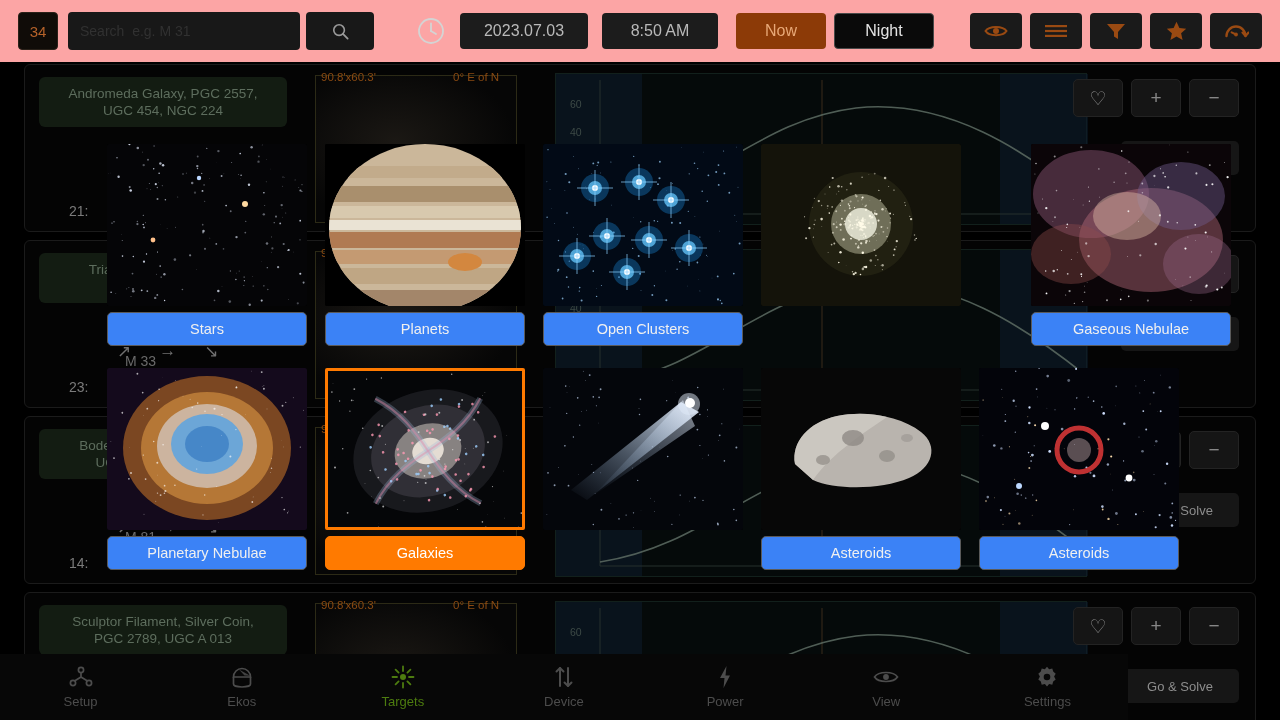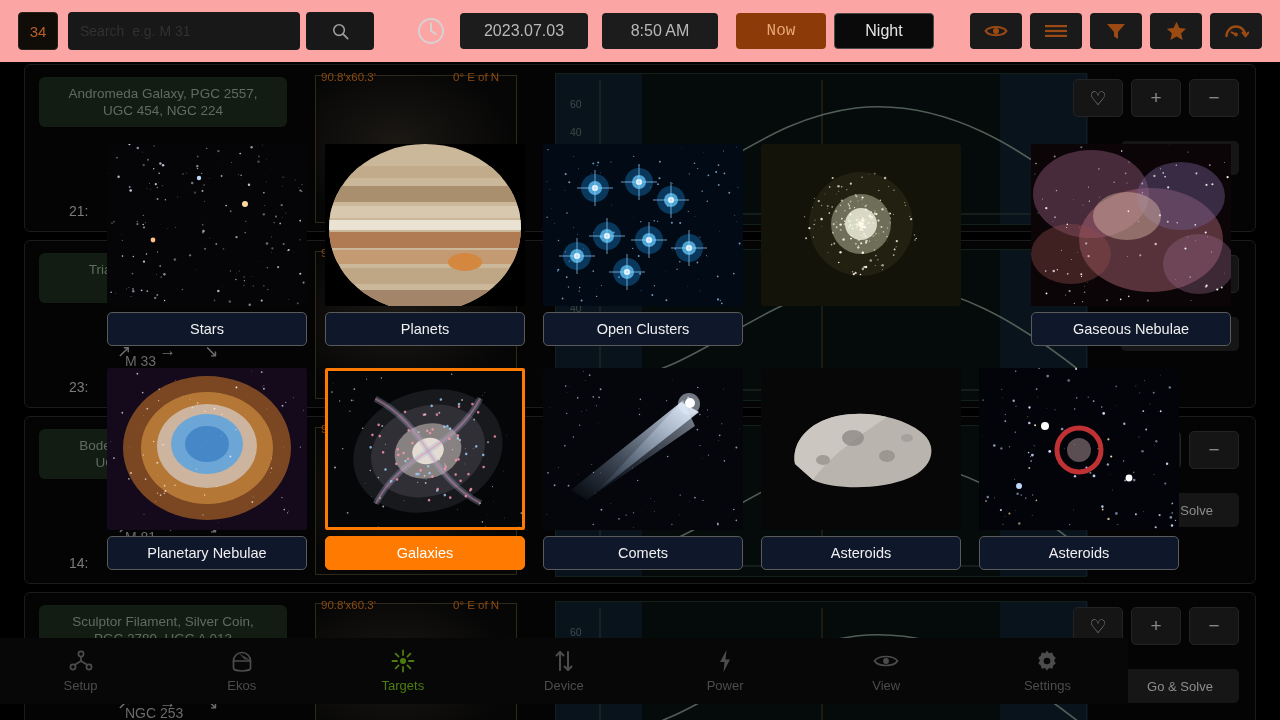--- a/index.html
+++ b/index.html
@@ -37,21 +37,21 @@
     height: 36px; border-radius: 4px; background: #1c1c1c; color: #b9b9b9;
     font-size: 16px; display: flex; align-items: center; justify-content: center;
     border: none; font-family: "Liberation Sans", sans-serif;
   }
   .pill-date { width: 128px; margin-left: 14px; }
   .pill-time { width: 116px; margin-left: 14px; }
   .btn-now {
     width: 90px; height: 36px; margin-left: 18px; border-radius: 4px;
     background: #8c3a07; color: #e8a877; font-size: 16px; border: none;
     display: flex; align-items: center; justify-content: center; cursor: pointer;
-    font-family: Liberation Mono, monospace;
+    font-family: Liberation Sans, sans-serif;
   }
   .btn-night {
     width: 100px; height: 36px; margin-left: 8px; border-radius: 4px;
     background: #0a0a0a; color: #e4e4e4; font-size: 16px;
     border: 1px solid #494949;
     display: flex; align-items: center; justify-content: center; cursor: pointer;
     font-family: "Liberation Sans", sans-serif;
   }
   .top-icons { margin-left: auto; display: flex; gap: 8px; }
   .ticon {
@@ -106,29 +106,29 @@
   
   .overlay { position: absolute; left: 0; top: 62px; width: 1280px; height: 592px; }
   .tile { position: absolute; width: 200px; }
   .thumb {
     width: 200px; height: 162px; border-radius: 2px; overflow: hidden;
     position: relative; background: #000;
   }
   .tile.selected .thumb { border: 3px solid #ff7a00; width: 200px; height: 162px; }
   .tlabel {
     margin-top: 6px; width: 200px; height: 34px; border-radius: 5px;
-    background: #0f172a; border: 1px solid #5a5a5a; color: #f0f0f0;
+    background: #3b82f6; border: 1px solid #5a5a5a; color: #f0f0f0;
     font-size: 14.5px; display: flex; align-items: center; justify-content: center;
     cursor: pointer;
   }
   .tile.selected .tlabel { background: #ff7a00; border-color: #ff7a00; color: #fff; }
 
   
   .bottomnav {
-    position: absolute; bottom: 16px; left: 0; width: 1128px; height: 66px;
+    position: absolute; bottom: 0; left: 0; width: 1128px; height: 66px;
     background: #070707; display: flex; align-items: center;
   }
   .navitem {
     flex: 1; display: flex; flex-direction: column; align-items: center;
     gap: 5px; cursor: pointer; color: #4c4c4c; font-size: 13px;
   }
   .navitem.active { color: #4d7c0f; }
   .navicon { height: 24px; display: flex; align-items: center; justify-content: center; }
 </style>
 </head>
@@ -1399,21 +1399,20 @@
           <stop offset="0%" stop-color="#eaf2ff" stop-opacity=".95"></stop>
           <stop offset="55%" stop-color="#bcd4f0" stop-opacity=".38"></stop>
           <stop offset="100%" stop-color="#8fb4dd" stop-opacity="0"></stop>
               </linearGradient>
             </defs>
         <path d="M138,34 L156,44 L44,132 L28,122 Z" fill="url(#tg)"></path>
         <path d="M140,32 L152,58 L50,128 Z" fill="url(#tg)" opacity=".6"></path>
         <circle cx="146" cy="36" r="11" fill="#dfeaf8" opacity=".5"></circle>
         <circle cx="147" cy="35" r="5" fill="#ffffff"></circle>
           </svg></div>
-    <div class="tlabel">Comets</div>
   </div>
       <div class="tile" style="left: 761px; top: 306px;">
     <div class="thumb"><svg viewBox="0 0 200 162" width="200" height="162">
             <rect width="200" height="162" fill="#070707"></rect>
         <path d="M34,96 C30,74 48,54 76,48 C104,42 140,48 160,64 C178,78 172,100 148,110 C120,122 74,122 52,112 Z" fill="#b9b4ae"></path>
         <path d="M34,96 C30,74 48,54 76,48 C92,45 110,45 126,49 C104,64 70,86 52,112 Z" fill="#d3cec8" opacity=".7"></path>
         <ellipse cx="92" cy="70" rx="11" ry="8" fill="#8f8a85" opacity=".8"></ellipse>
         <ellipse cx="126" cy="88" rx="8" ry="6" fill="#8f8a85" opacity=".7"></ellipse>
         <ellipse cx="62" cy="92" rx="7" ry="5" fill="#8f8a85" opacity=".7"></ellipse>
         <ellipse cx="146" cy="70" rx="6" ry="4" fill="#9a958f" opacity=".6"></ellipse>

